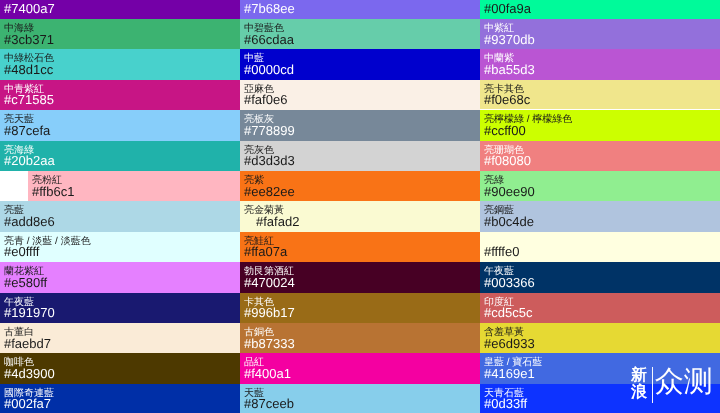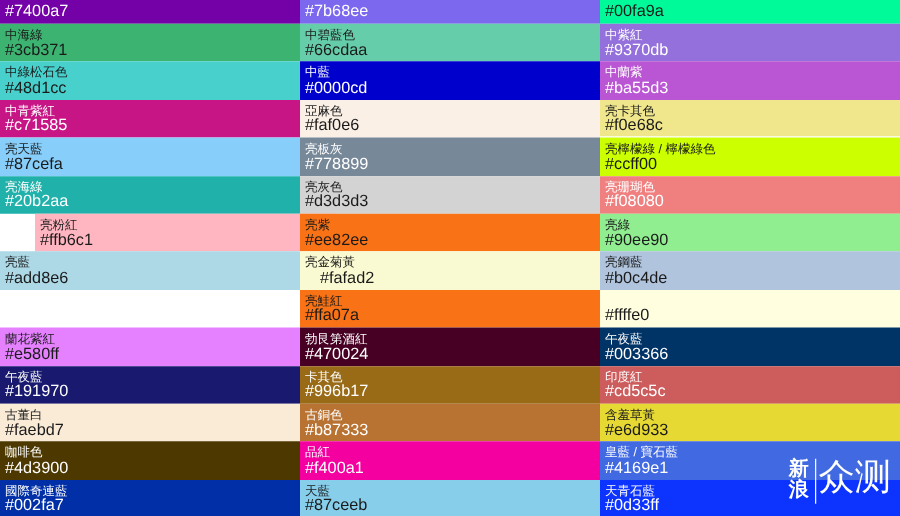--- a/index.html
+++ b/index.html
@@ -111,20 +111,24 @@
       <div class="hx" style="color: rgb(26, 26, 26); top: 16.6px;">#add8e6</div>
     </div>
     <div class="cell" style="left: 240px; top: 201.4px; width: 240px; height: 30.4px; background: rgb(250, 250, 210);">
       <div class="nm" style="color: rgb(26, 26, 26); top: 6px;">亮金菊黃</div>
       <div class="hx" style="color: rgb(26, 26, 26); top: 16.6px; margin-left: 12px;">#fafad2</div>
     </div>
     <div class="cell" style="left: 480px; top: 201.4px; width: 240px; height: 30.4px; background: rgb(176, 196, 222);">
       <div class="nm" style="color: rgb(26, 26, 26); top: 6px;">亮鋼藍</div>
       <div class="hx" style="color: rgb(26, 26, 26); top: 16.6px;">#b0c4de</div>
     </div>
+    <div class="cell" style="left: 0px; top: 231.8px; width: 240px; height: 30.4px; background: rgb(224, 255, 255);">
+      <div class="nm" style="color: rgb(26, 26, 26); top: 6px;">亮青 / 淡藍 / 淡藍色</div>
+      <div class="hx" style="color: rgb(26, 26, 26); top: 16.6px;">#e0ffff</div>
+    </div>
     <div class="cell" style="left: 240px; top: 231.8px; width: 240px; height: 30.4px; background: #f97316;">
       <div class="nm" style="color: rgb(26, 26, 26); top: 6px;">亮鮭紅</div>
       <div class="hx" style="color: rgb(26, 26, 26); top: 16.6px;">#ffa07a</div>
     </div>
     <div class="cell" style="left: 480px; top: 231.8px; width: 240px; height: 30.4px; background: rgb(255, 255, 224);">
       <div class="nm" style="color: rgb(26, 26, 26); top: 6px; margin-top: 40px;">亮黃</div>
       <div class="hx" style="color: rgb(26, 26, 26); top: 16.6px;">#ffffe0</div>
     </div>
     <div class="cell" style="left: 0px; top: 262.2px; width: 240px; height: 30.4px; background: rgb(229, 128, 255);">
       <div class="nm" style="color: rgb(26, 26, 26); top: 6px;">蘭花紫紅</div>

